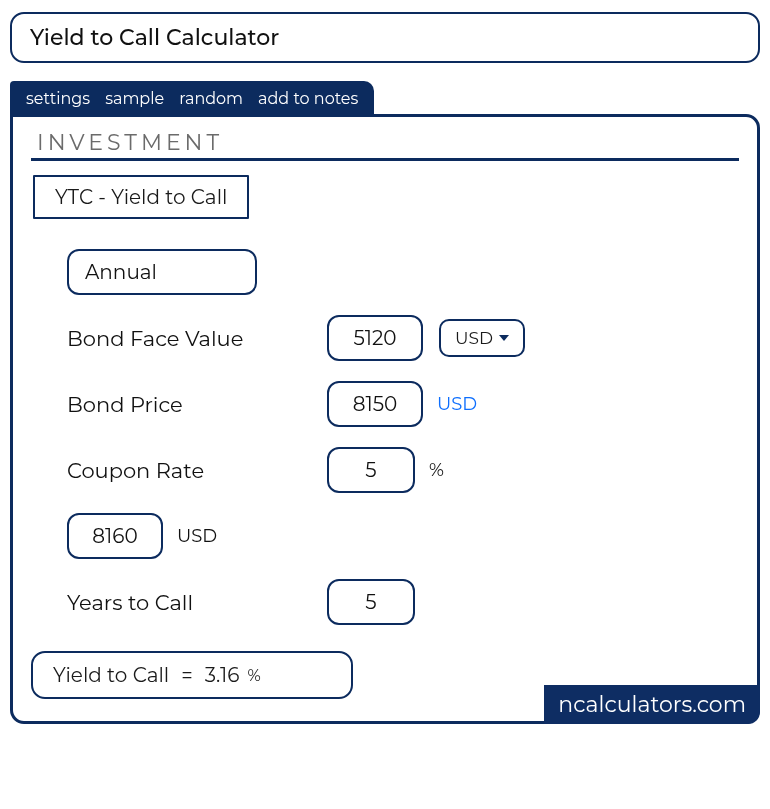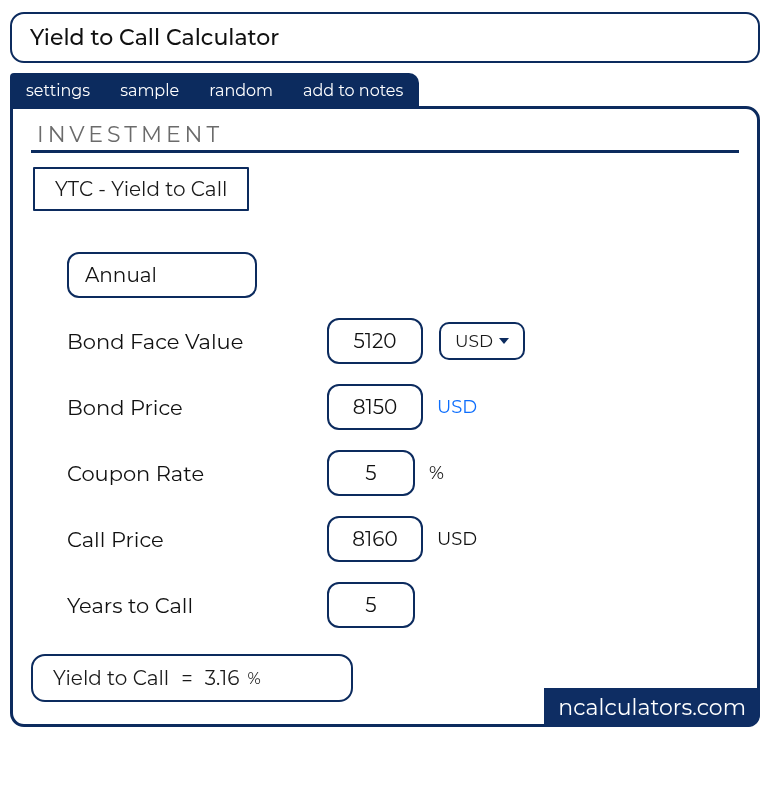--- a/index.html
+++ b/index.html
@@ -22,26 +22,26 @@
   .title-bar{
     border:2px solid var(--border);
     border-radius:14px;
     padding:10px 18px;
     font-size:22px;
     font-weight:500;
     color:#111;
   }
   .tabs{
     display:flex;
-    margin-top:10px;
+    margin-top:18px;
     background:var(--navy);
     border-top-left-radius:4px;
     border-top-right-radius:10px;
     padding:8px 16px;
-    gap:30px;
+    gap:15px;
     width:fit-content;
   }
   .tabs span{
     color:#fff;
     font-size:16px;
     cursor:pointer;
   }
   .panel{
     border:3px solid var(--border);
     border-radius:14px;
@@ -81,21 +81,21 @@
   .field{
     border:2px solid var(--border);
     border-radius:12px;
     padding:9px 16px;
     font-size:20px;
     color:#111;
     min-width:88px;
     text-align:center;
     background:#fff;
   }
-  .field.wide{min-width:190px;text-align:left;margin-top:11px;}
+  .field.wide{min-width:190px;text-align:left;}
   .field.mid{min-width:96px;}
   .unit{
     margin-left:14px;
     font-size:18px;
     color:#111;
   }
   .unit.blue{color:var(--blue);}
   .currency-dd{
     display:inline-flex;
     align-items:center;
@@ -174,21 +174,20 @@
     </div>
 
     <div class="row">
       <div class="label">Coupon Rate</div>
       <div class="field">5</div>
       <span class="unit">%</span>
     </div>
 
 
     <div class="row">
-      <div class="label">Call Price</div>
       <div class="field mid">8160</div>
       <span class="unit">USD</span>
     </div>
 
     <div class="row">
       <div class="label">Years to Call</div>
       <div class="field">5</div>
     </div>
 
     <div class="result-box">

